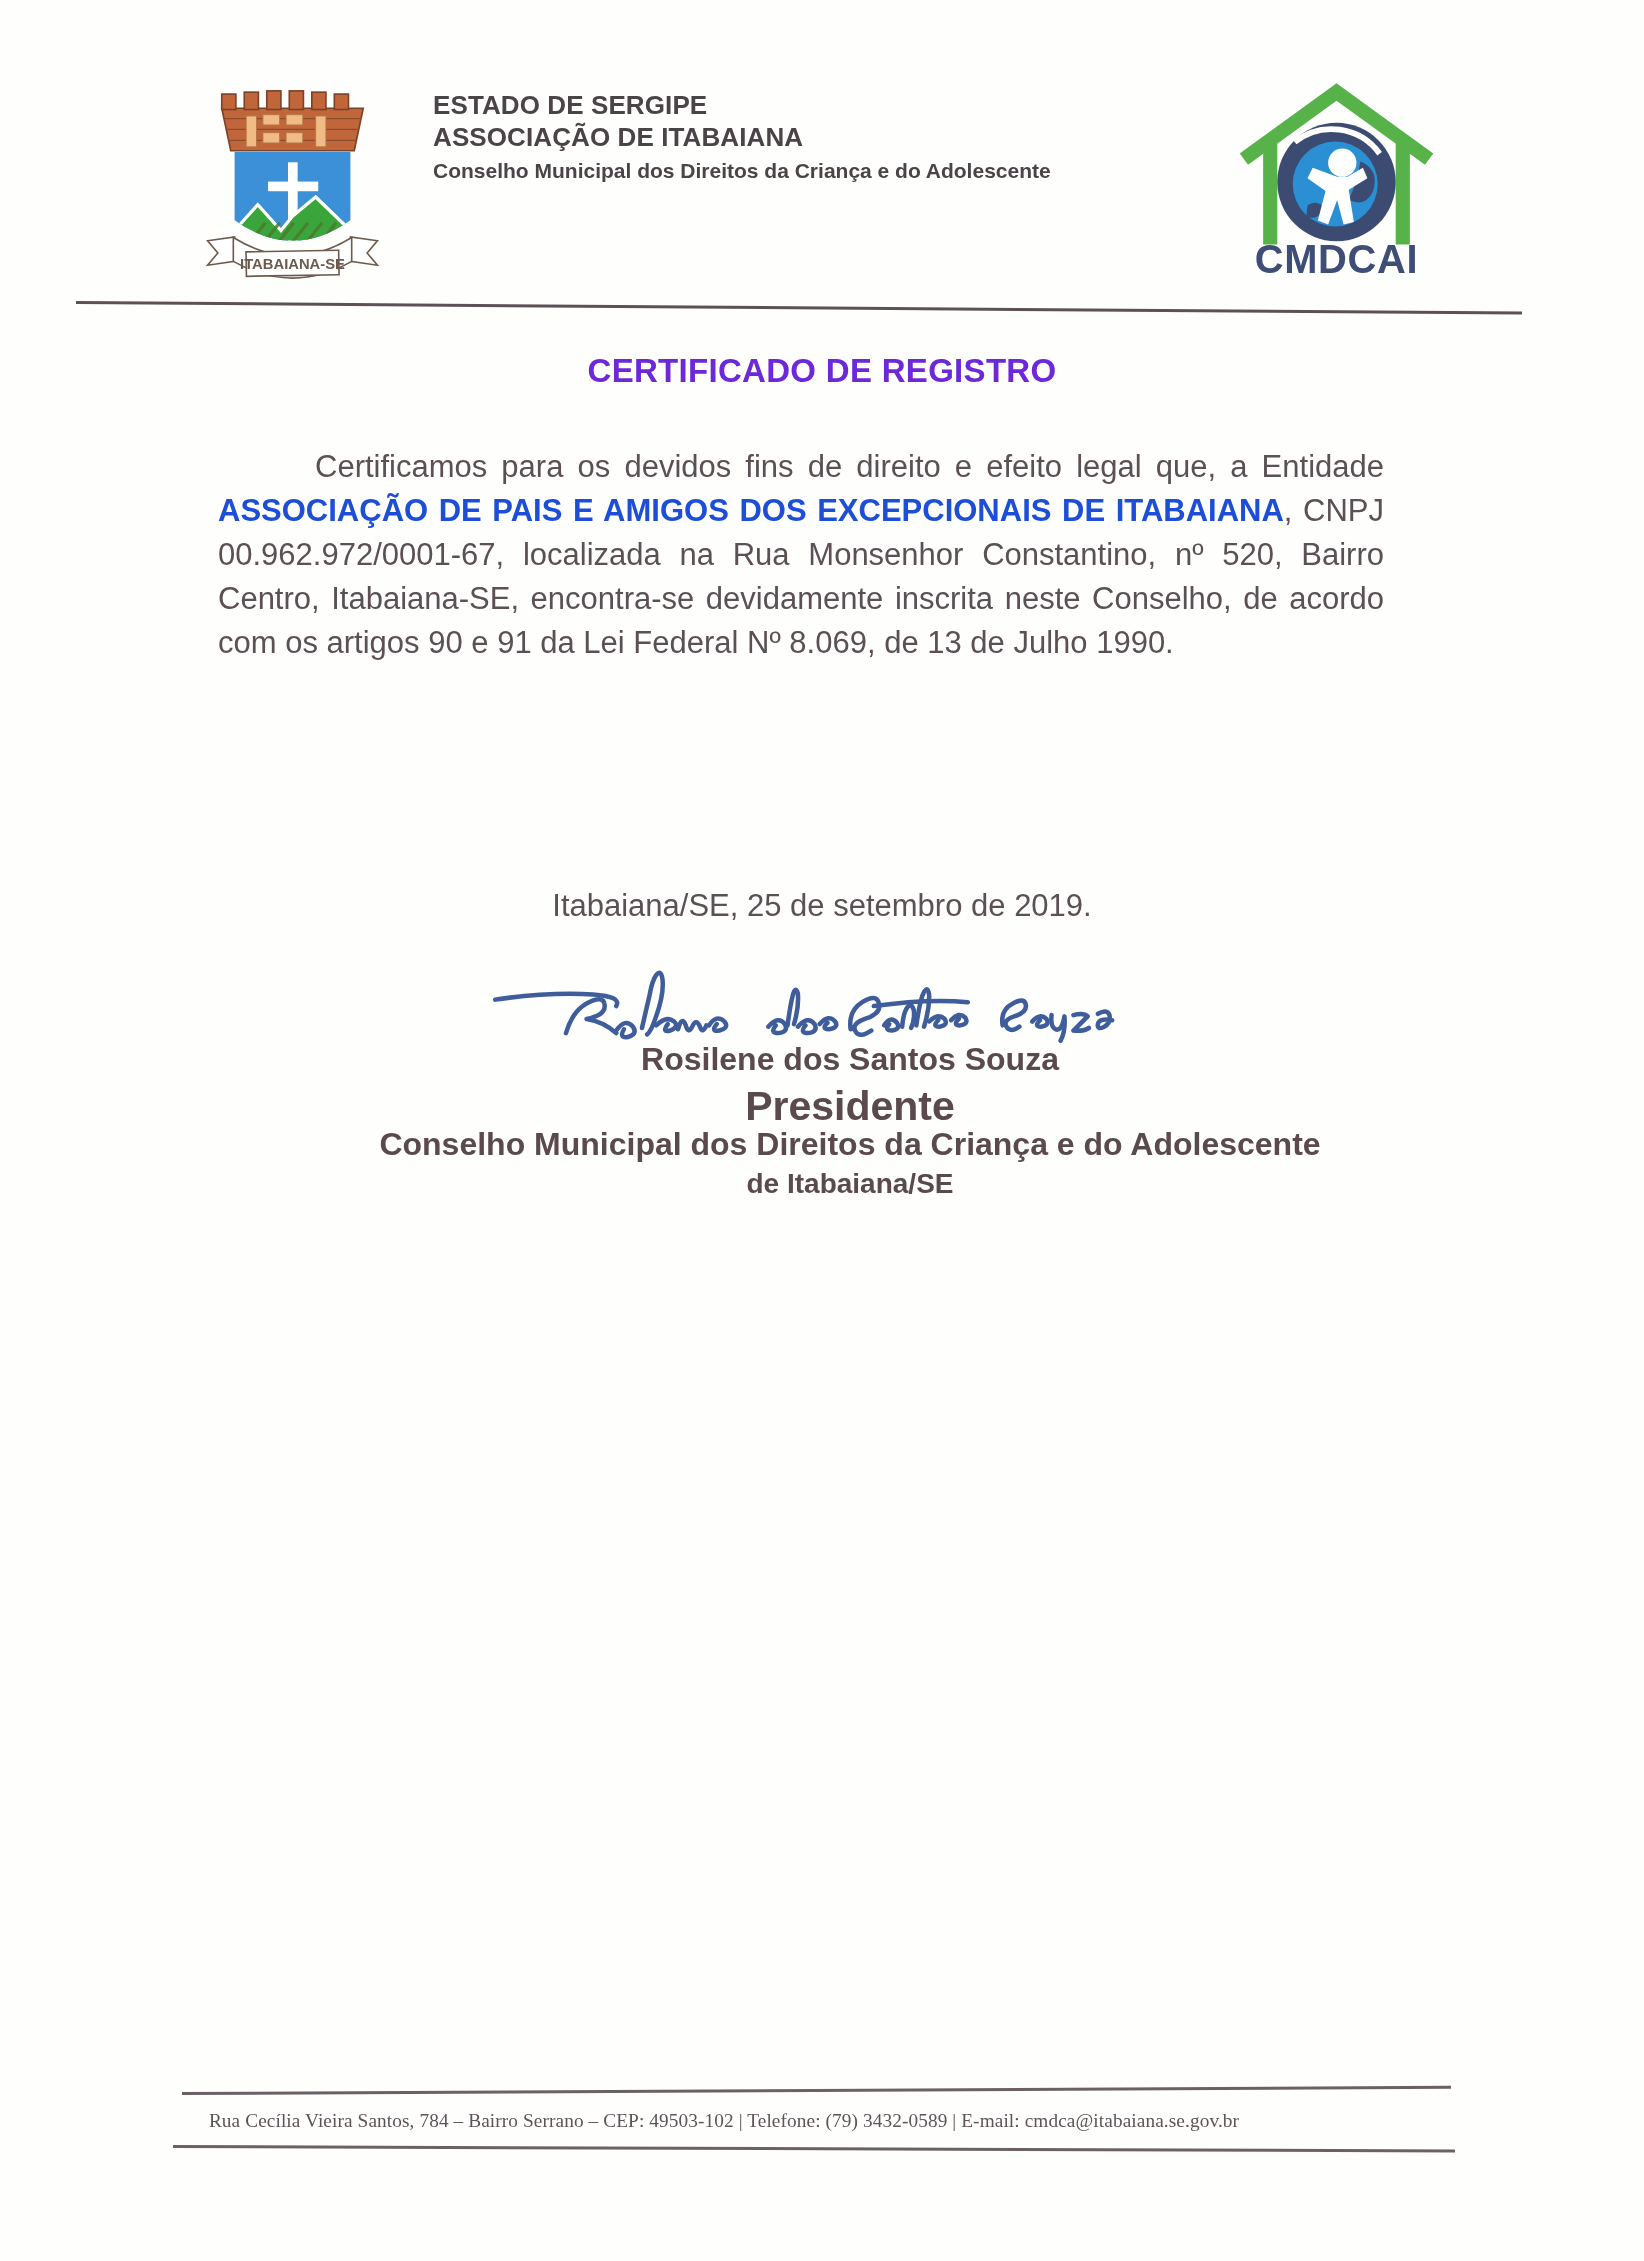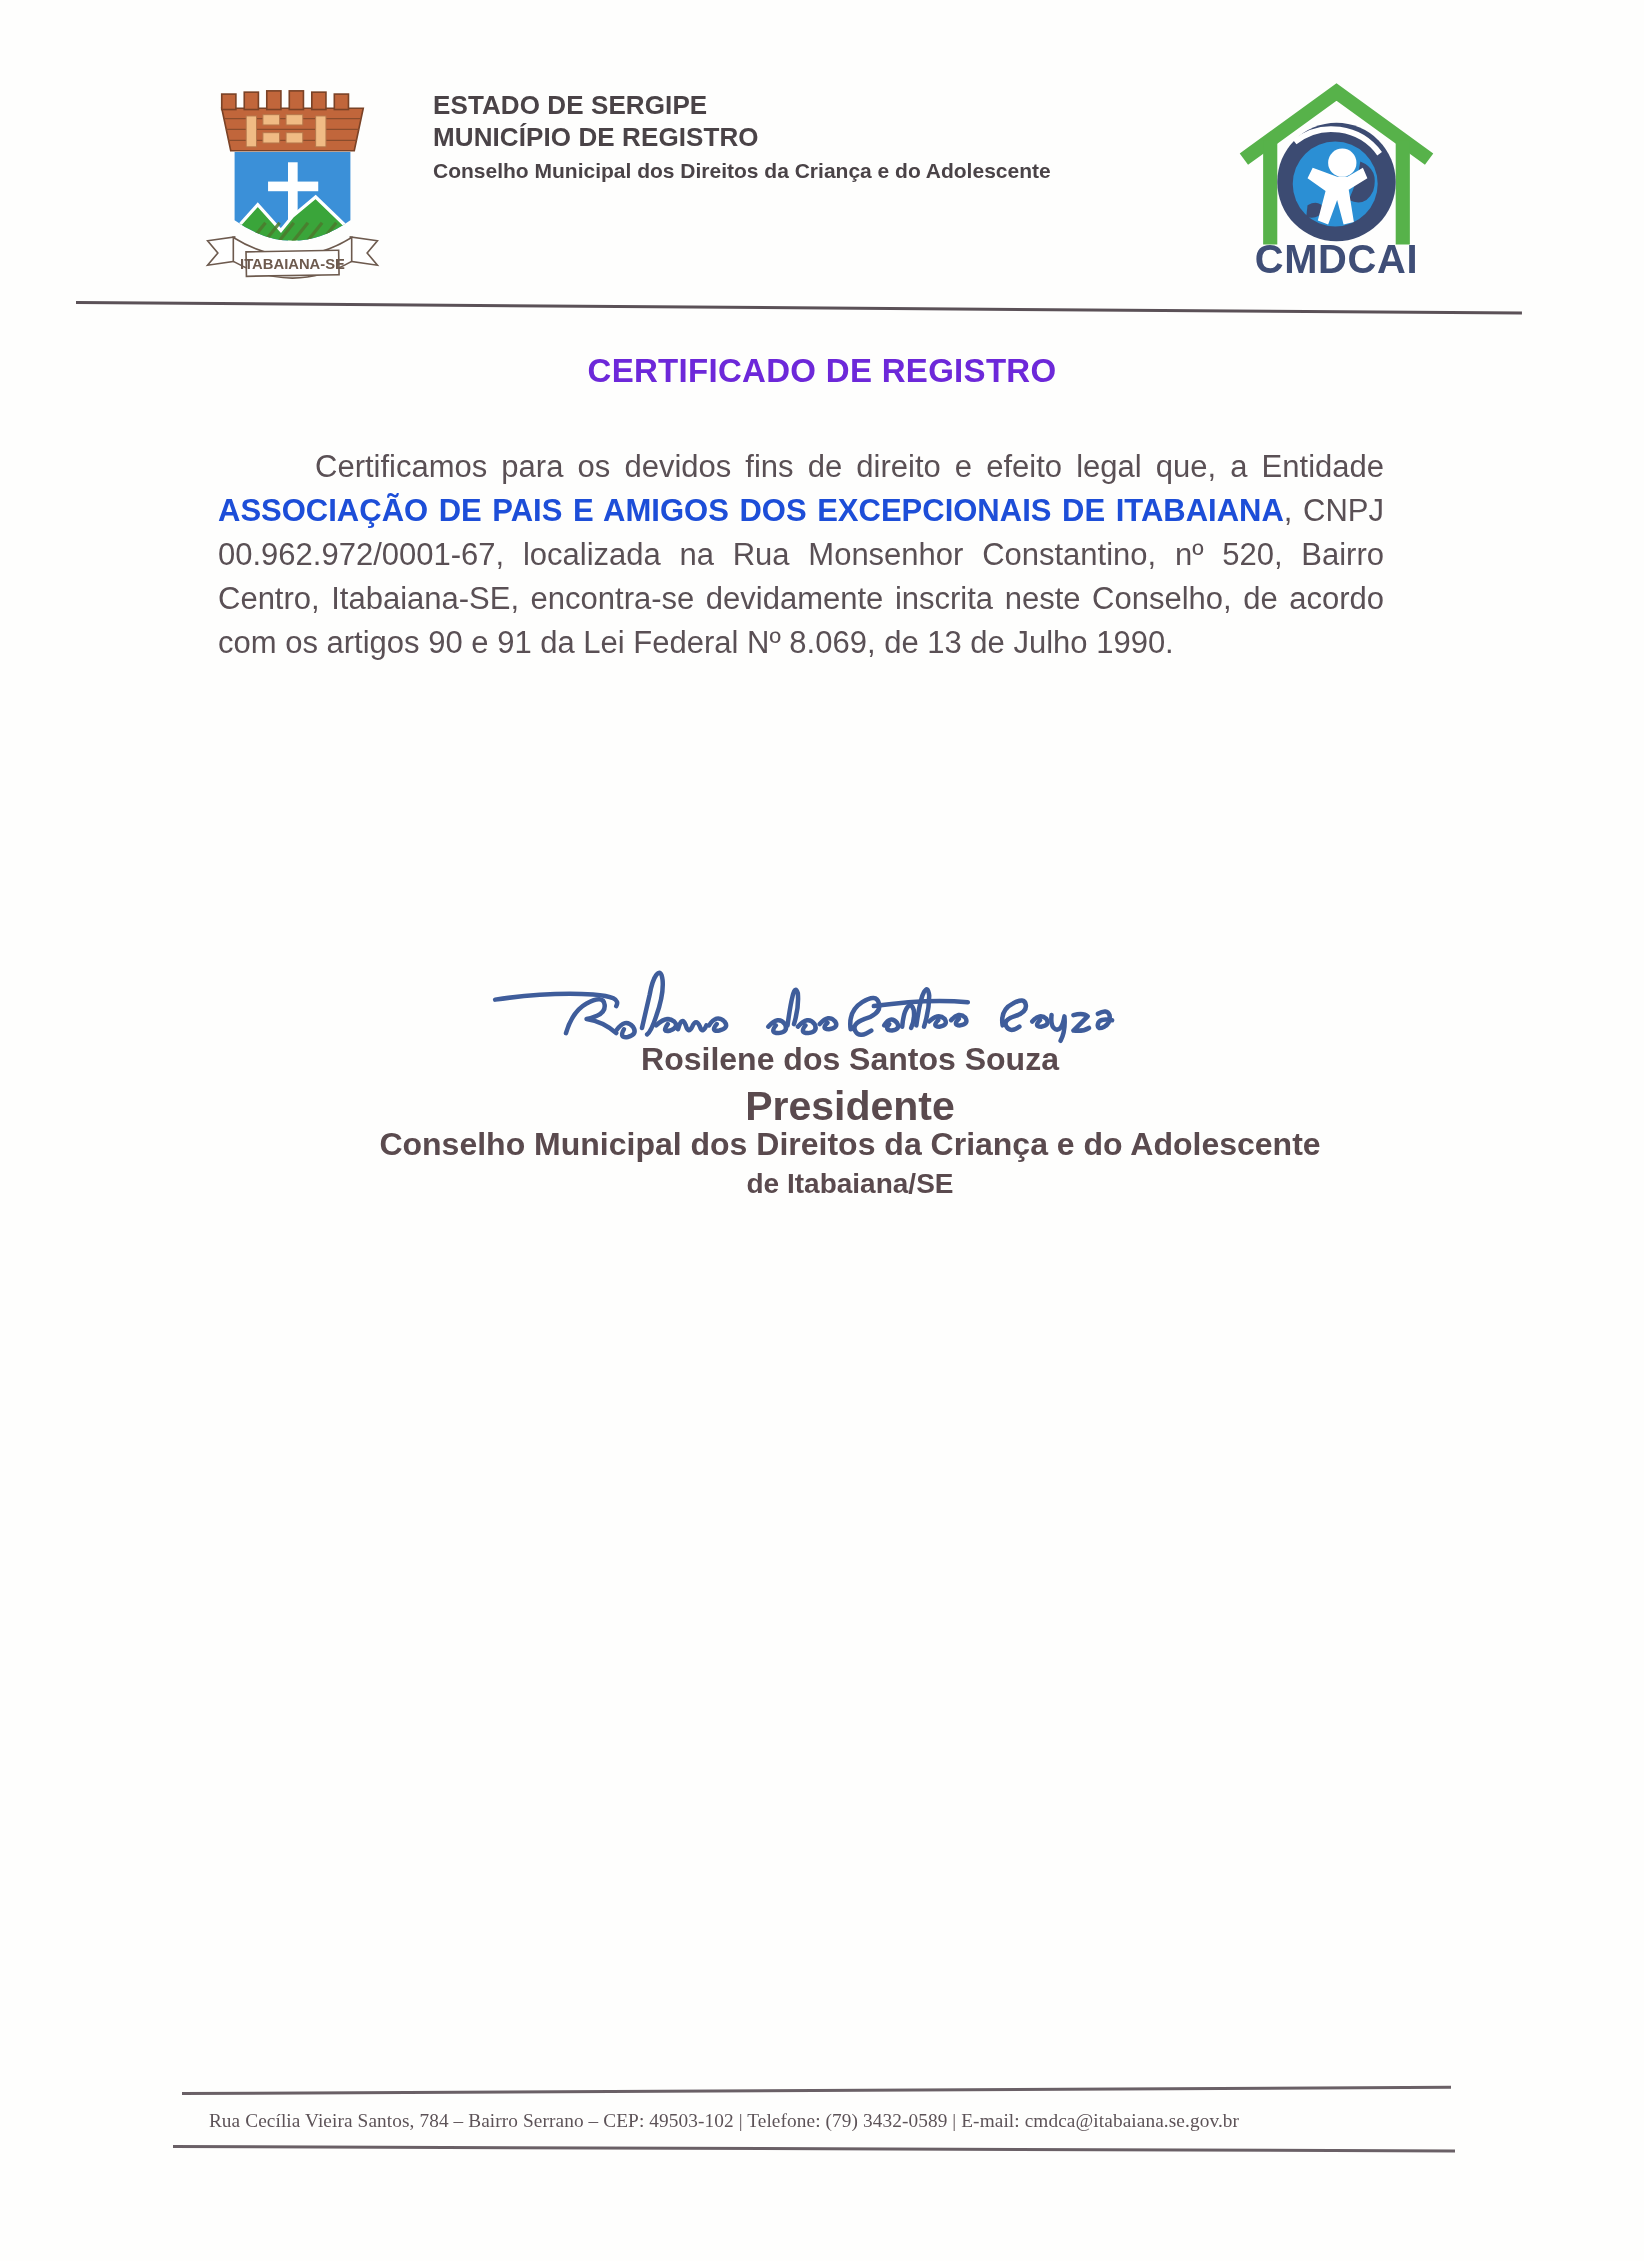--- a/index.html
+++ b/index.html
@@ -249,21 +249,21 @@
           <path d="M282 268 L240 262 L240 300 L282 306 L266 287 Z" fill="#ffffff" stroke="#6d5a4e" stroke-width="2.5"></path>
           <path d="M58 263 Q150 320 242 263 L242 300 Q150 352 58 300 Z" fill="#ffffff" stroke="#6d5a4e" stroke-width="2.5"></path>
           <path d="M78 284 L222 284 L222 322 L78 322 Z" fill="#ffffff" stroke="#6d5a4e" stroke-width="2.5" transform="rotate(-1 150 300)"></path>
           <text x="150" y="312" text-anchor="middle" font-family="Liberation Sans, sans-serif" font-size="23" font-weight="bold" fill="#6d5a4e">ITABAIANA-SE</text>
         </g>
       </svg>
     </div>
 
     <div class="header-text">
       <div class="header-line1">ESTADO DE SERGIPE</div>
-      <div class="header-line2">MUNICÍPIO DE REGISTRO</div>
+      <div class="header-line2">ASSOCIAÇÃO DE ITABAIANA</div>
       <div class="header-line3">Conselho Municipal dos Direitos da Criança e do Adolescente</div>
     </div>
 
     <div class="cmdcai-logo">
       <svg viewBox="0 0 390 330" width="251" height="213">
 
         <g fill="none" stroke="#57b24a" stroke-width="22" stroke-linecap="square">
           <path d="M60 130 L195 32 L330 130"></path>
           <path d="M92 118 L92 258"></path>
           <path d="M298 118 L298 258"></path>
@@ -290,20 +290,21 @@
     <div class="header-rule"></div>
   </div>
 
   <div class="doc-title">CERTIFICADO DE REGISTRO</div>
 
   <div class="body-block">
     <span class="indent"></span><span>Certificamos para os devidos fins de direito e efeito legal que, a Entidade </span><b>ASSOCIAÇÃO DE PAIS E AMIGOS DOS EXCEPCIONAIS DE ITABAIANA</b><span>, CNPJ 00.962.972/0001-67, localizada na Rua Monsenhor Constantino, nº 520, Bairro Centro, Itabaiana-SE, encontra-se devidamente inscrita neste Conselho, de acordo com os artigos 90 e 91 da Lei Federal Nº 8.069, de 13 de Julho 1990.</span>
   </div>
 
 
+  <div class="place-date">Itabaiana/SE, 25 de setembro de 2019.</div>
 
   <div class="signature-area">
 
     <div class="signature-mark">
       <svg viewBox="0 0 1000 130" width="644" height="84">
         <g fill="none" stroke="#3f5d9b" stroke-width="7" stroke-linecap="round" stroke-linejoin="round">
 
           <path d="M8 52 Q90 40 160 44 Q205 47 196 62"></path>
 
           <path d="M118 104 Q128 70 150 58 Q176 44 178 60 Q180 76 150 82 Q176 86 196 104"></path>

